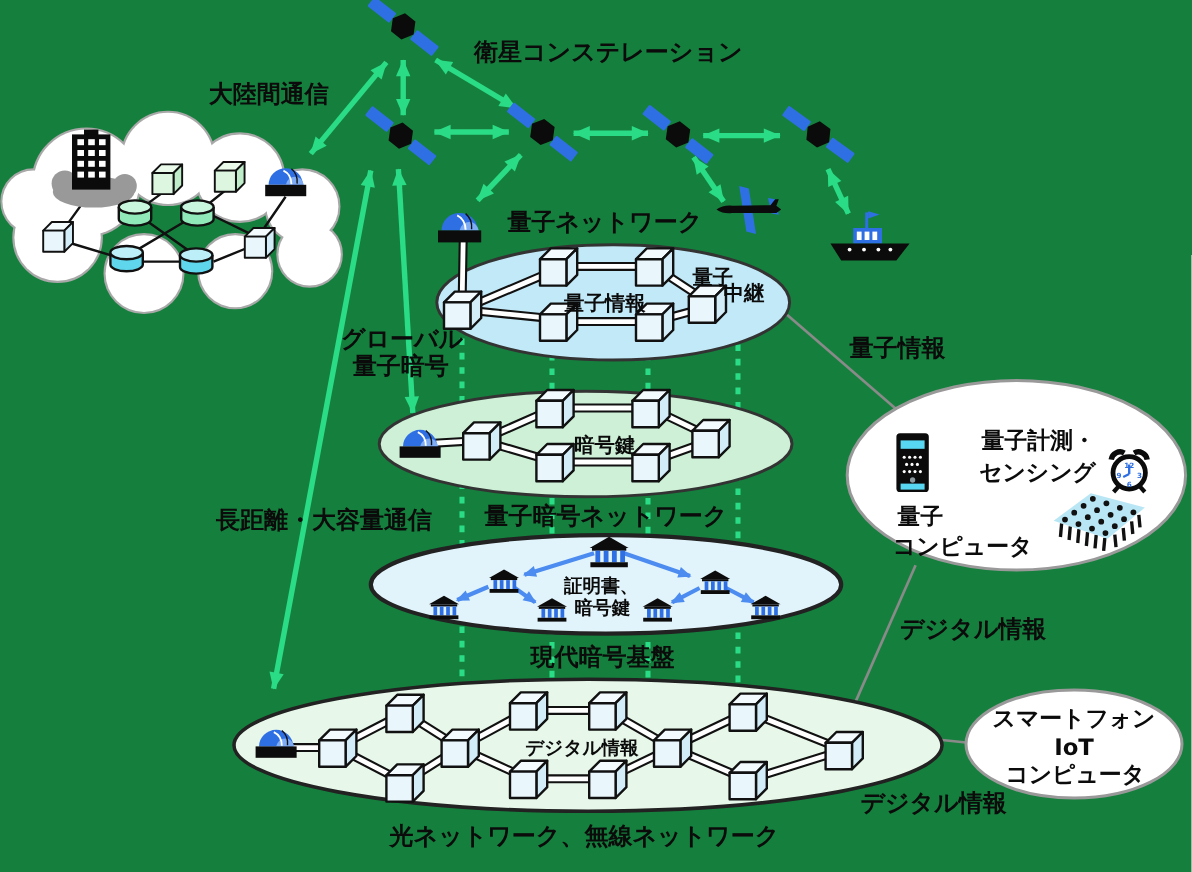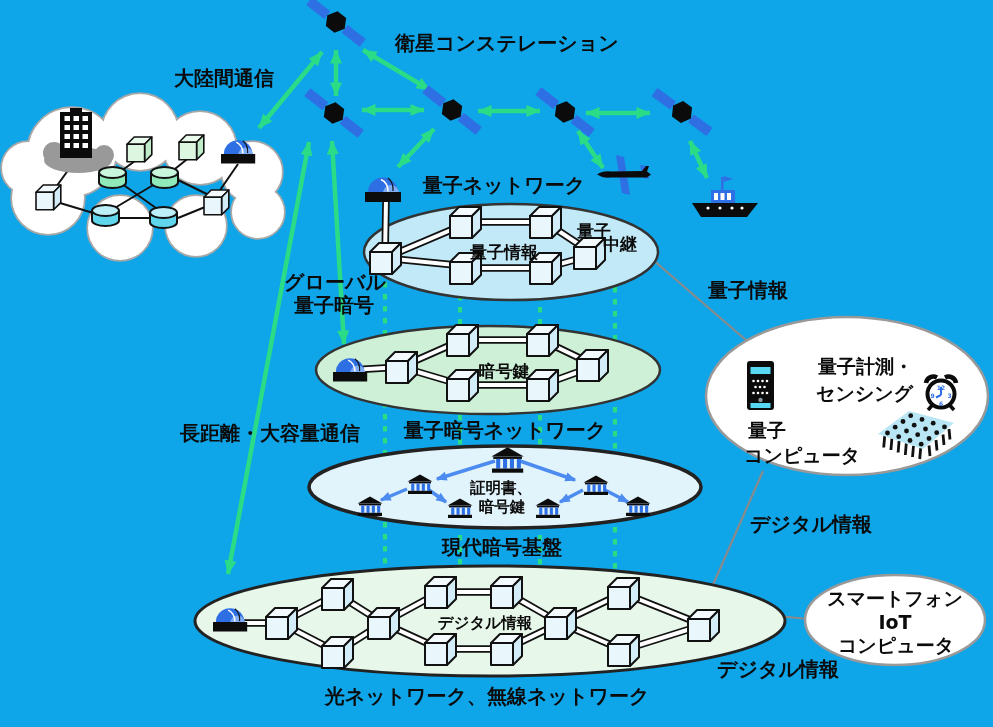--- a/index.html
+++ b/index.html
@@ -1,16 +1,16 @@
 <!DOCTYPE html>
 <html><head>
 <meta charset="utf-8">
 <style>
   html,body{margin:0;padding:0;background:#fff;}
-  #stage{position:relative;width:993px;height:727px;background:#0ea5e9;overflow:hidden;
+  #stage{position:relative;width:993px;height:727px;background:#15803d;overflow:hidden;
          font-family:"DejaVu Sans",sans-serif;}
   svg{display:block;}
   text{font-family:"DejaVu Sans",sans-serif;font-weight:700;fill:#0b0b0b;}
   .t20{font-size:20px;}
   .t19{font-size:19px;}
   .t17{font-size:17px;font-weight:600;}
   .t15{font-size:15.5px;font-weight:600;}
   .tclock{font-size:6px;fill:#2F6FE4;}
   .mid{text-anchor:middle;}
   .pipe-b{stroke:#111;stroke-width:7.5;fill:none;}

